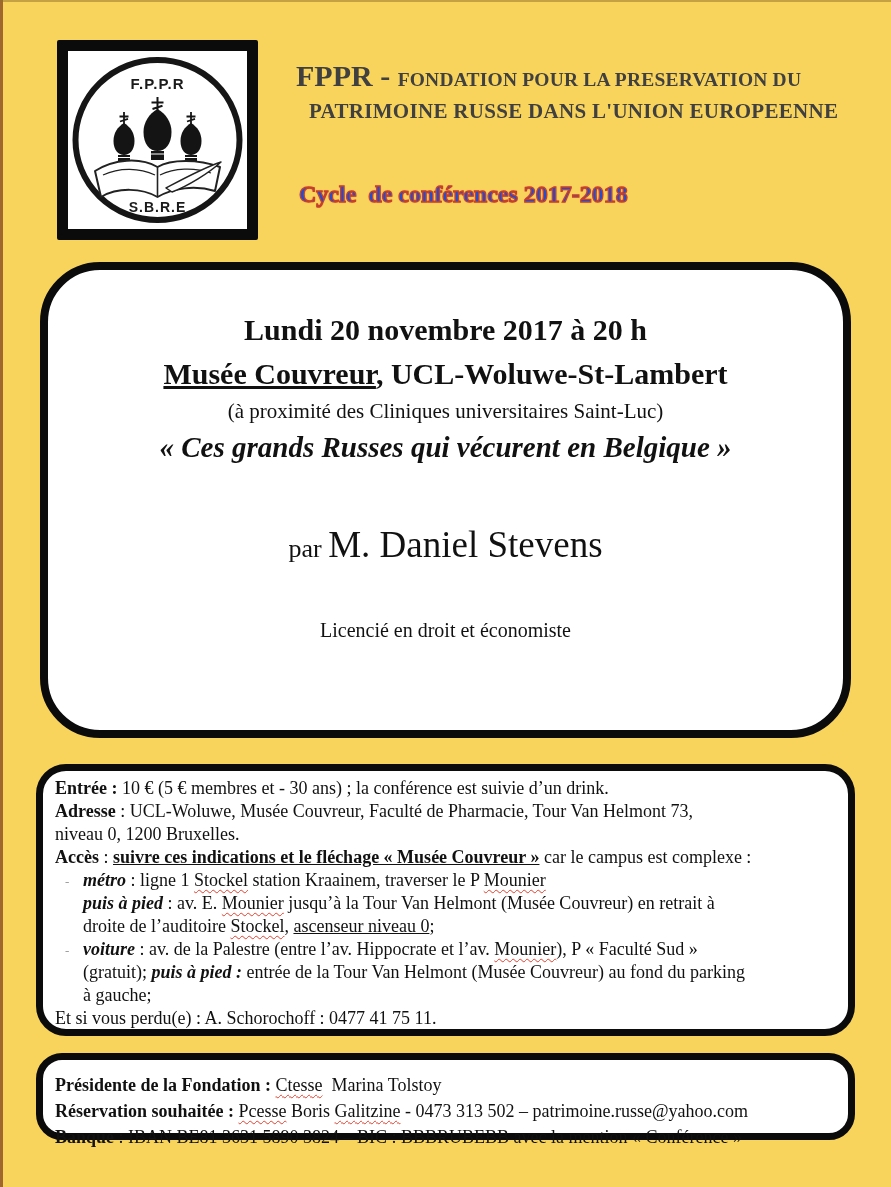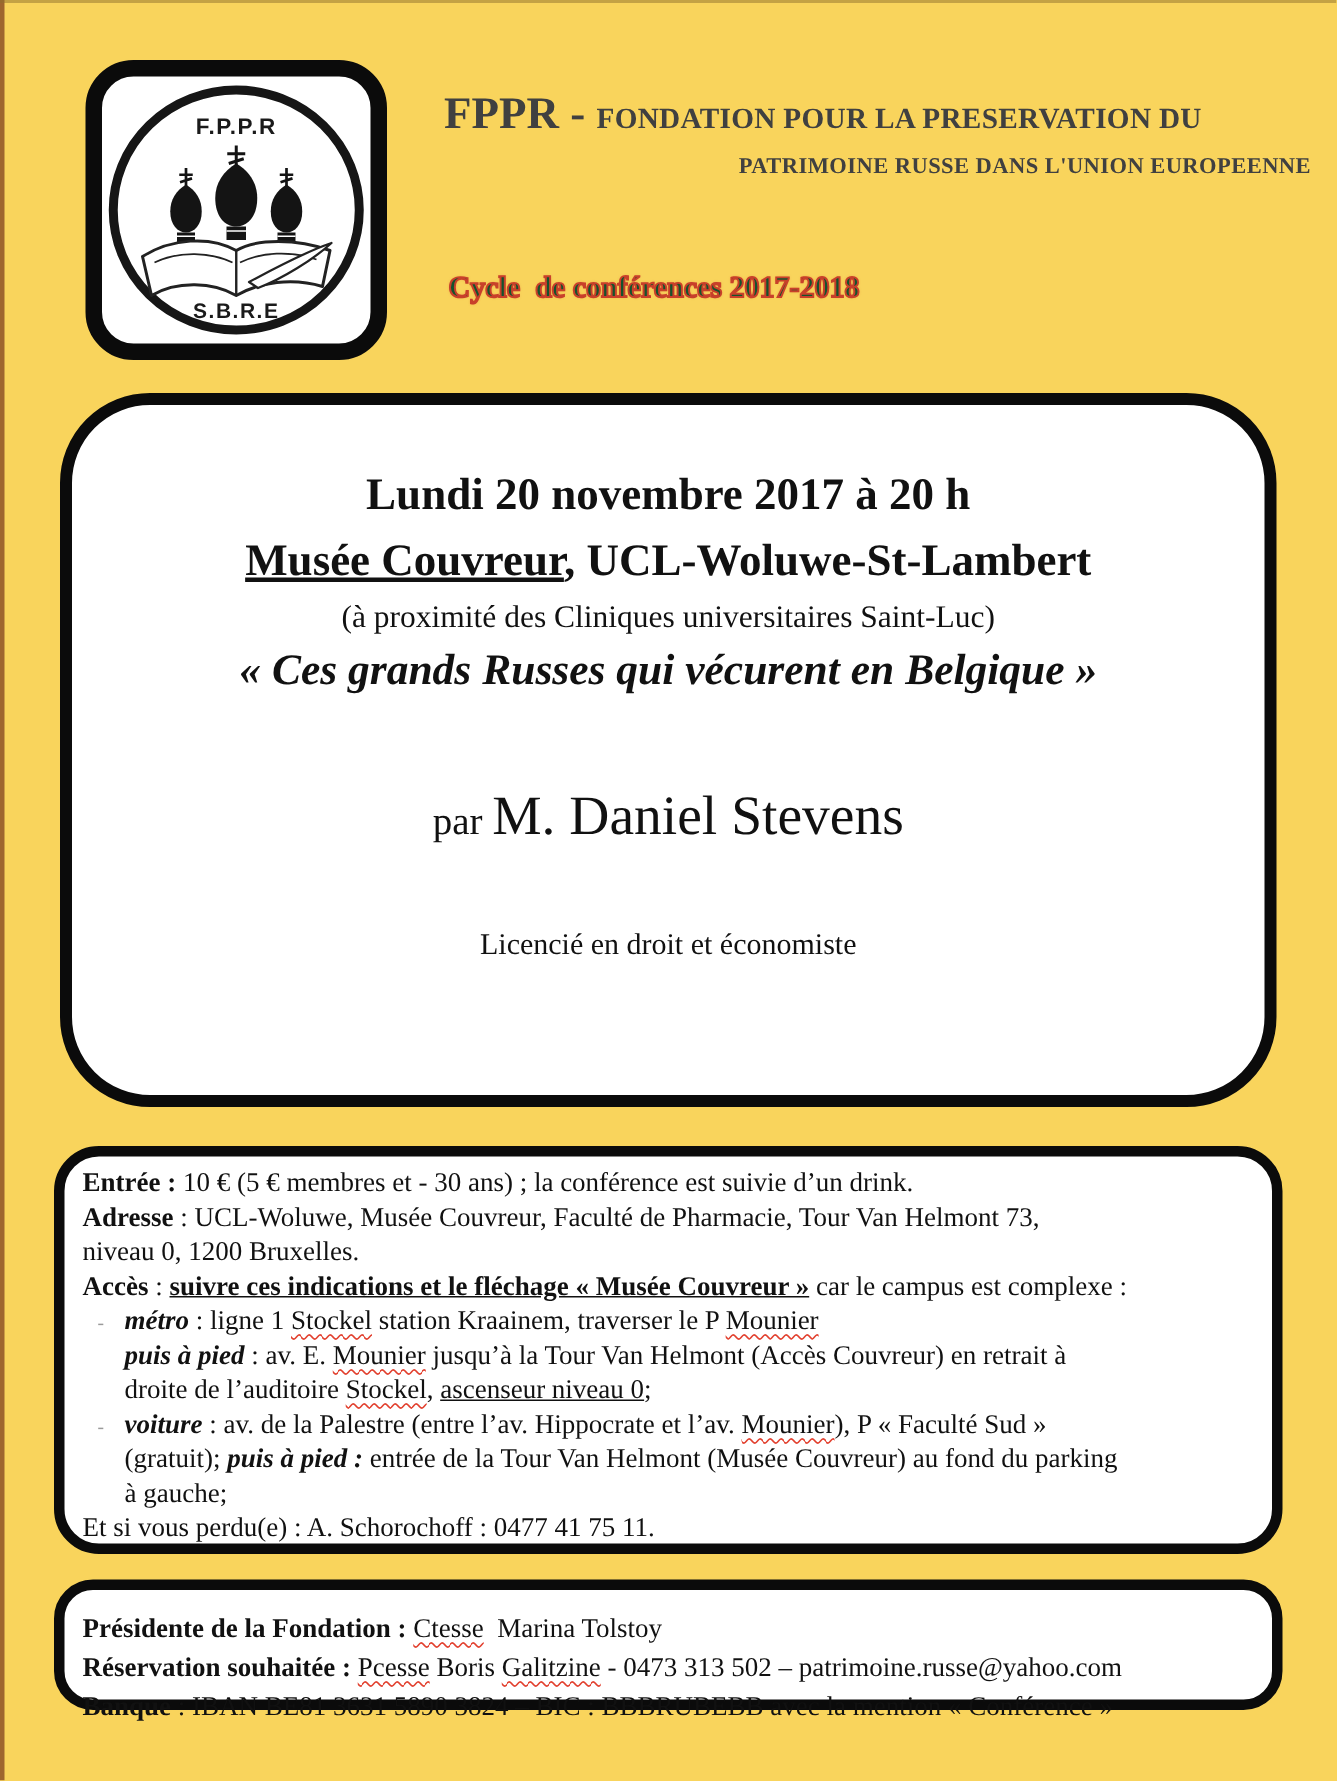--- a/index.html
+++ b/index.html
@@ -3,30 +3,30 @@
 <meta charset="utf-8">
 <style>
   html,body{margin:0;padding:0;}
   body{width:891px;height:1187px;background:#F9D45C;overflow:hidden;position:relative;
        font-family:"Liberation Serif", serif;color:#111;}
   .edge-left{position:absolute;left:0;top:0;width:3px;height:100%;background:#6E2B15;opacity:.65;}
   .edge-top{position:absolute;left:0;top:0;width:100%;height:2px;background:#8F6F2C;opacity:.5;}
 
   
   .logo-box{position:absolute;left:57px;top:40px;width:201px;height:200px;box-sizing:border-box;
-            background:#fff;border:11px solid #0B0B0B;border-radius:32px;}
+            background:#fff;border:11px solid #0B0B0B;border-radius:2px;}
   .logo-box svg{display:block;width:100%;height:100%;}
 
   
   .org-head{position:absolute;left:296px;top:60px;width:578px;color:#404040;font-weight:bold;line-height:31px;}
   .org-abbr{font-size:30px;}
   .org-rest{font-size:19.5px;letter-spacing:.2px;}
-  .org-line2{font-size:15px;padding-left:13px;letter-spacing:.3px;text-align:right;}
-  .cycle{position:absolute;left:299px;top:181px;font-size:20px;font-weight:bold;white-space:pre;
-         color:#14532d;-webkit-text-stroke:1.3px #C8402A;text-shadow:0 0 2px rgba(200,64,42,.55);}
+  .org-line2{font-size:21px;padding-left:13px;letter-spacing:.3px;}
+  .cycle{position:absolute;left:299px;top:181px;font-size:24px;font-weight:bold;white-space:pre;
+         color:#1d4ed8;-webkit-text-stroke:1.3px #C8402A;text-shadow:0 0 2px rgba(200,64,42,.55);}
 
   
   .card{position:absolute;box-sizing:border-box;background:#fff;border:8px solid #0B0B0B;}
   .event-card{left:40px;top:262px;width:811px;height:476px;border-radius:60px;text-align:center;}
   .event-date{margin-top:38px;font-size:30px;font-weight:bold;line-height:44px;}
   .event-venue{font-size:30px;font-weight:bold;line-height:44px;}
   .event-note{font-size:21px;font-weight:normal;line-height:30px;}
   .event-title{font-size:29px;font-style:italic;font-weight:600;line-height:42px;}
   .event-speaker{margin-top:52px;line-height:50px;}
   .by{font-size:26px;}
@@ -98,21 +98,21 @@
   <div class="event-speaker"><span class="by pre">par </span><span class="speaker">M. Daniel Stevens</span></div>
   <div class="event-desc">Licencié en droit et économiste</div>
 </div>
 
 <div class="card info-card">
   <div class="iline"><span class="b">Entrée :</span><span> 10 € (5 € membres et - 30 ans) ; la conférence est suivie d’un drink.</span></div>
   <div class="iline"><span class="b">Adresse</span><span> : UCL-Woluwe, Musée Couvreur, Faculté de Pharmacie, Tour Van Helmont 73,</span></div>
   <div class="iline">niveau 0, 1200 Bruxelles.</div>
   <div class="iline"><span class="b">Accès</span><span> : </span><span class="bul">suivre ces indications et le fléchage « Musée Couvreur »</span><span> car le campus est complexe :</span></div>
   <div class="iline bullet-line"><span class="bullet">‐</span><span class="bi">métro</span><span> : ligne 1 </span><span class="sq">Stockel</span><span> station Kraainem, traverser le P </span><span class="sq">Mounier</span></div>
-  <div class="iline indent"><span class="bi">puis à pied</span><span> : av. E. </span><span class="sq">Mounier</span><span> jusqu’à la Tour Van Helmont (Accès Couvreur) en retrait à</span></div>
+  <div class="iline indent"><span class="bi">puis à pied</span><span> : av. E. </span><span class="sq">Mounier</span><span> jusqu’à la Tour Van Helmont (Musée Couvreur) en retrait à</span></div>
   <div class="iline indent"><span>droite de l’auditoire </span><span class="sq">Stockel</span><span>, </span><span class="ul">ascenseur niveau 0</span><span>;</span></div>
   <div class="iline bullet-line"><span class="bullet">‐</span><span class="bi">voiture</span><span> : av. de la Palestre (entre l’av. Hippocrate et l’av. </span><span class="sq">Mounier</span><span>), P « Faculté Sud »</span></div>
   <div class="iline indent"><span>(gratuit); </span><span class="bi">puis à pied :</span><span> entrée de la Tour Van Helmont (Musée Couvreur) au fond du parking</span></div>
   <div class="iline indent">à gauche;</div>
   <div class="iline">Et si vous perdu(e) : A. Schorochoff : 0477 41 75 11.</div>
 </div>
 
 <div class="card footer-card">
   <div class="iline"><span class="b">Présidente de la Fondation :</span><span> </span><span class="sq">Ctesse</span><span>  Marina Tolstoy</span></div>
   <div class="iline"><span class="b">Réservation souhaitée :</span><span> </span><span class="sq">Pcesse</span><span> Boris </span><span class="sq">Galitzine</span><span> - 0473 313 502 – patrimoine.russe@yahoo.com</span></div>

